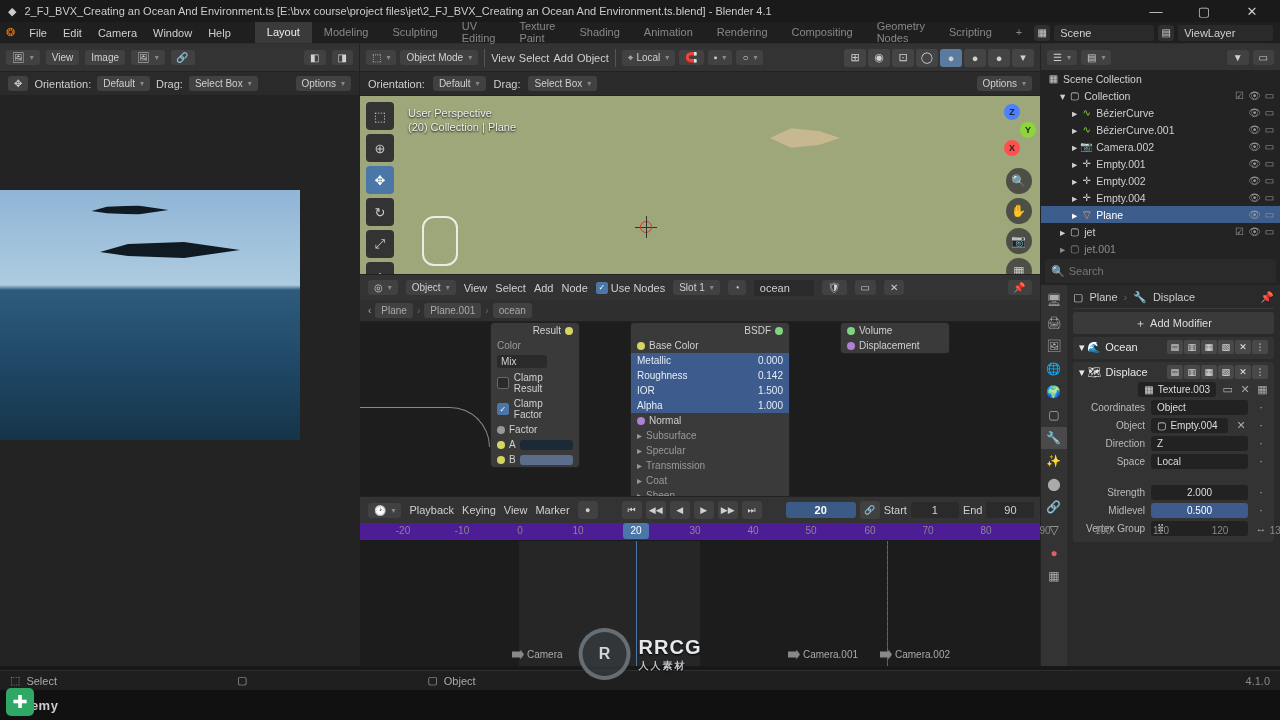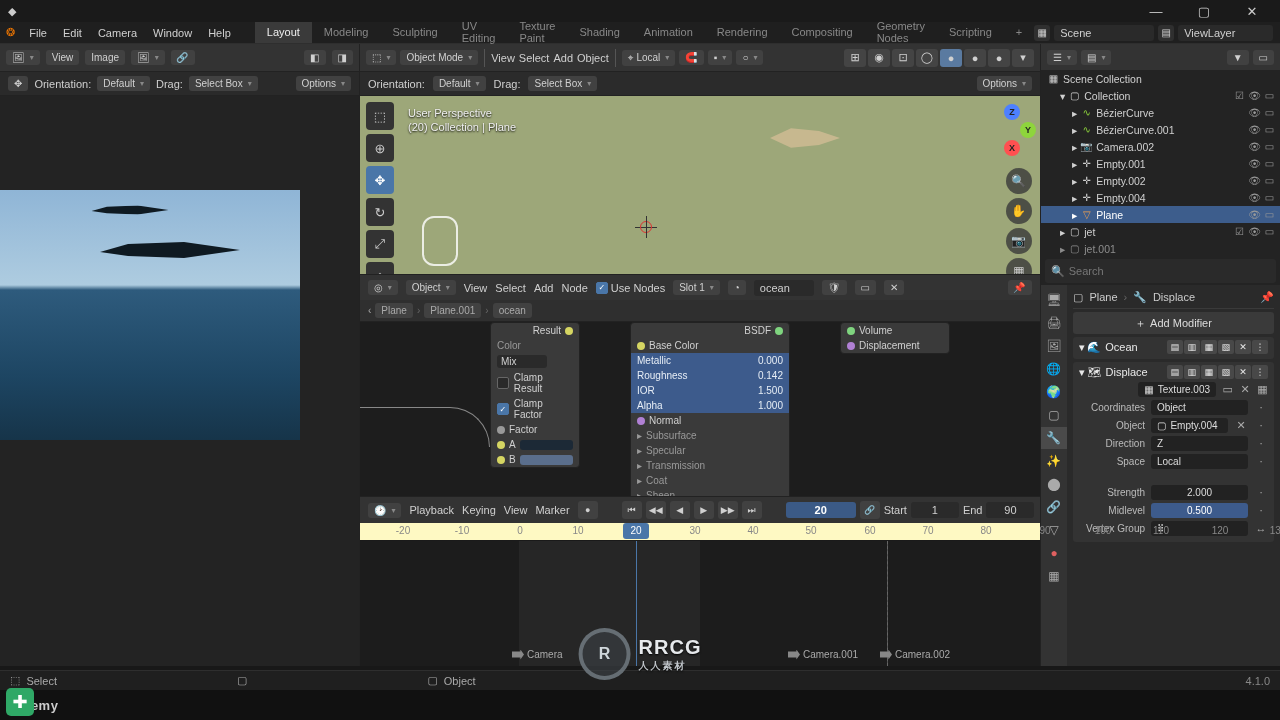--- a/index.html
+++ b/index.html
@@ -81,21 +81,21 @@
 .mini{color:#999}
 .wire{position:absolute;border-top:1px solid #888;border-right:1px solid #888;border-radius:0 50px 0 0}
 
 
 .timeline{height:170px;background:#232323;display:flex;flex-direction:column;border-top:1px solid #222}
 .tlhdr{height:26px;background:#333;display:flex;align-items:center;gap:8px;padding:0 8px}
 .tlctr{margin-left:auto;display:flex;align-items:center;gap:4px}
 .playbtn{width:20px;height:18px;background:#414141;border-radius:3px;display:flex;align-items:center;justify-content:center;font-size:9px}
 .numfld{background:#2a2a2a;border-radius:3px;padding:2px 6px;min-width:48px;text-align:center}
 .numfld.cur{background:#3b5a86;color:#fff;font-weight:bold;min-width:70px}
-.ruler{height:18px;background:#fef9c3;position:relative;border-bottom:1px solid #1a1a1a}
+.ruler{height:18px;background:#4c1d95;position:relative;border-bottom:1px solid #1a1a1a}
 .ruler .tick{position:absolute;top:2px;font-size:10px;color:#888;transform:translateX(-50%)}
 .playhead{position:absolute;top:0;width:26px;height:16px;background:#4a76a8;color:#fff;border-radius:3px;font-size:10px;text-align:center;line-height:16px;transform:translateX(-50%)}
 .tlbody{flex:1;position:relative;background:#262626}
 .tlbody .range-shade{position:absolute;left:0;width:159px;top:0;bottom:0;background:#1c1c1c}
 .tlbody .range-shade.r{right:0;left:auto;width:340px}
 .pline{position:absolute;width:1px;top:0;bottom:0;background:#4a76a8}
 .keymark{position:absolute;bottom:6px;display:flex;align-items:center;gap:3px;color:#aaa;font-size:10px}
 .keymark .cam{width:12px;height:10px;background:#888;clip-path:polygon(0 20%,70% 20%,70% 0,100% 50%,70% 100%,70% 80%,0 80%)}
 
 
@@ -147,20 +147,21 @@
 
 
 .chk{width:12px;height:12px;border:1px solid #666;border-radius:2px;display:inline-flex;align-items:center;justify-content:center;font-size:8px;background:#2a2a2a}
 .chk.on{background:#4a76a8;border-color:#4a76a8;color:#fff}
 </style>
 </head>
 <body>
 
 <div class="titlebar">
   <span>◆</span>
+  <span>2_FJ_BVX_Creating an Ocean And Environment.ts [E:\bvx course\project files\jet\2_FJ_BVX_Creating an Ocean And Environment.ts.blend] - Blender 4.1</span>
   <span class="spacer"></span>
   <span class="winbtn">—</span>
   <span class="winbtn">▢</span>
   <span class="winbtn">✕</span>
 </div>
 
 <div class="menubar">
   <span style="padding:0 6px;color:#f57900">❂</span>
   <span class="menu">File</span>
   <span class="menu">Edit</span>

